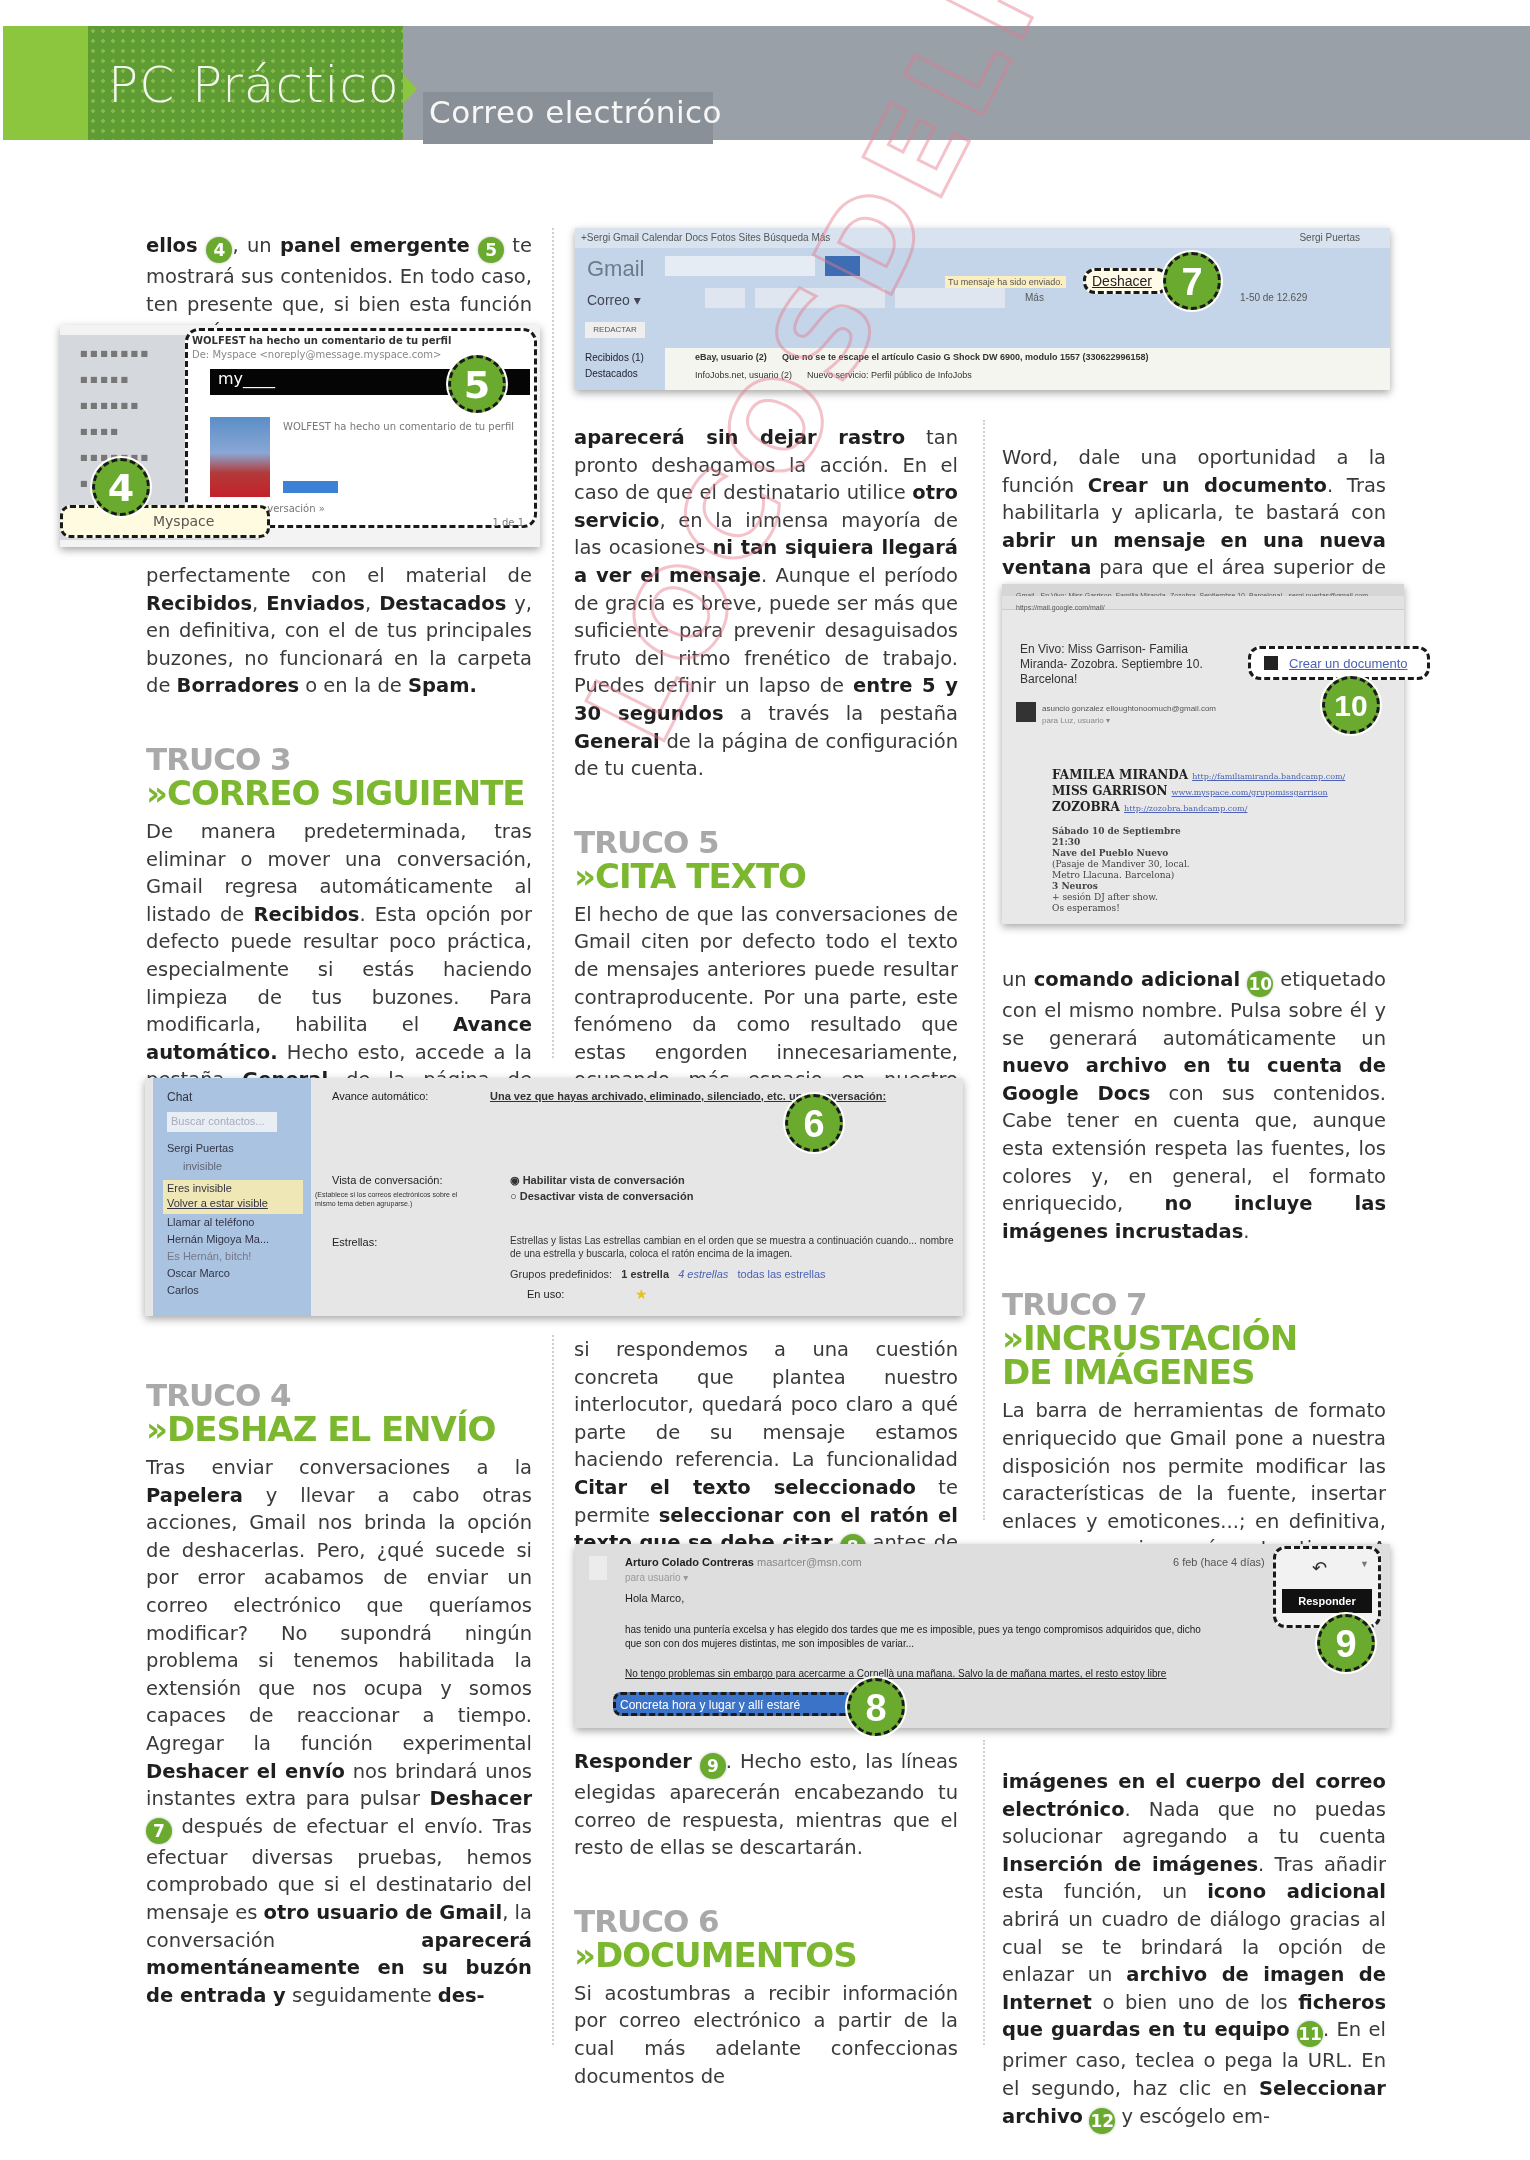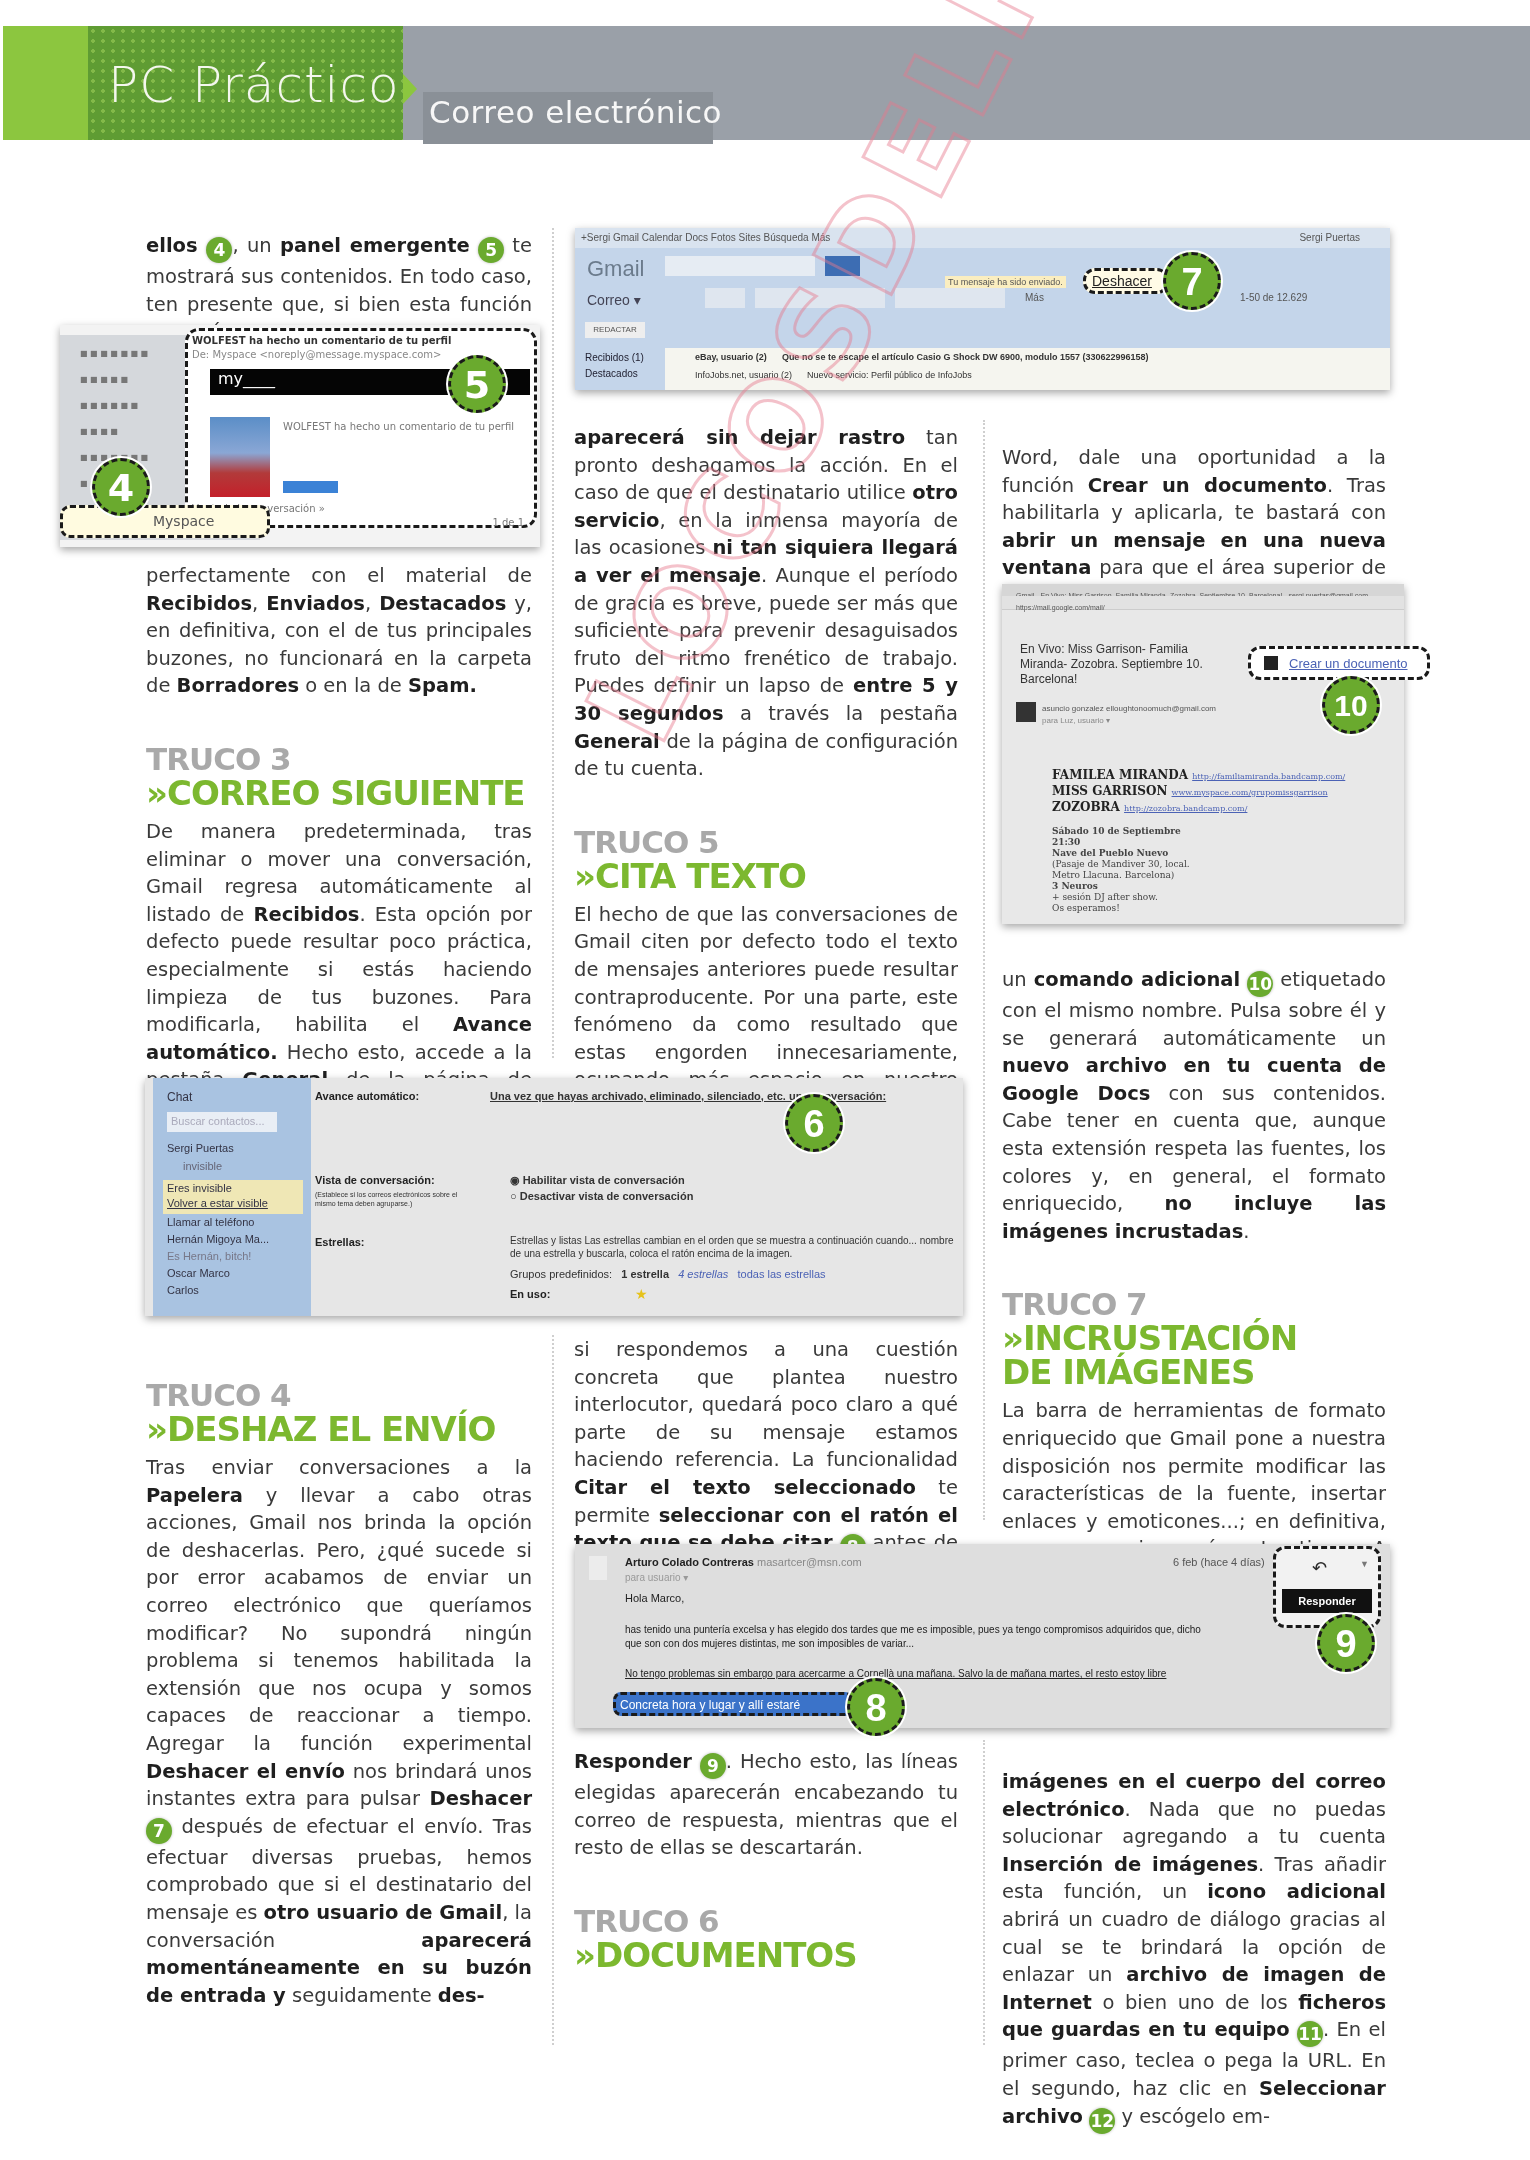--- a/index.html
+++ b/index.html
@@ -52,21 +52,21 @@
   .gm .search { position: absolute; left: 90px; top: 28px; width: 150px; height: 20px; background: #e6ecf3; }
   .gm .sbtn { position: absolute; left: 250px; top: 28px; width: 35px; height: 20px; background: #3d6db3; }
   .gm .toolbar-btn { position: absolute; top: 60px; height: 20px; background: #dfe6ef; }
   .gm .list { position: absolute; left: 90px; top: 120px; width: 725px; height: 42px; background: #f5f5ef; }
   .gm .list .r { position: absolute; left: 30px; font-size: 9px; color: #333; white-space: nowrap; }
 
   
   .set { left: 145px; top: 1078px; width: 818px; height: 238px; background: #e6e6e6; }
   .set .side { position: absolute; left: 0; top: 0; width: 158px; height: 100%; background: #a9c3e1; margin-left: 8px; }
   .set .side .t { position: absolute; left: 14px; font-size: 11px; color: #334; white-space: nowrap; }
-  .set .lbl { position: absolute; font-size: 11px; color: #222; font-weight: bold; white-space: nowrap; }
+  .set .lbl { position: absolute; font-size: 11px; color: #222; font-weight: normal; white-space: nowrap; margin-left: 17px; }
   .set .opt { position: absolute; font-size: 11px; color: #333; white-space: nowrap; }
 
   
   .doc { left: 1002px; top: 584px; width: 402px; height: 340px; background: #e8e8e8; }
   .doc .tbar { position: absolute; left: 0; top: 0; width: 100%; height: 12px; background: #d6d6d6; }
   .doc .abar { position: absolute; left: 0; top: 12px; width: 100%; height: 14px; background: #e2e2e2; border-bottom: 1px solid #ccc; }
   .doc .subject { position: absolute; left: 18px; top: 58px; width: 200px; font-size: 12px; color: #333; line-height: 15px; }
   .doc .body-t { position: absolute; left: 50px; font-size: 12px; font-weight: bold; color: #222; white-space: nowrap; font-family: "DejaVu Serif", serif; }
   .doc .body-s { position: absolute; left: 50px; font-size: 9px; color: #444; white-space: nowrap; font-family: "DejaVu Serif", serif; }
   .doc .link { color: #4b62b5; font-weight: normal; font-size: 8px; text-decoration: underline; }
@@ -262,19 +262,20 @@
     <div class="tip">Responder</div>
   </div>
   <div class="big-badge" style="left:742px; top:70px;">9</div>
 </div>
 
 <div class="col col2" style="top:1748px;">
   <p class="rich"><b>Responder</b> <span class="badge">9</span>. Hecho esto, las líneas elegidas aparecerán encabezando tu correo de respuesta, mientras que el resto de ellas se descartarán.</p>
   <div style="height:42px;"></div>
   <div class="truco">TRUCO 6</div>
   <div class="truco-title">»DOCUMENTOS</div>
+  <p class="rich">Si acostumbras a recibir información por correo electrónico a partir de la cual más adelante confeccionas documentos de</p>
 </div>
 
 <div class="col col3" style="top:1748px;">
   <p class="rich"><b>imágenes en el cuerpo del correo electrónico</b>. Nada que no puedas solucionar agregando a tu cuenta <b>Inserción de imágenes</b>. Tras añadir esta función, un <b>icono adicional</b> abrirá un cuadro de diálogo gracias al cual se te brindará la opción de enlazar un <b>archivo de imagen de Internet</b> o bien uno de los <b>ficheros que guardas en tu equipo</b> <span class="badge">11</span>. En el primer caso, teclea o pega la URL. En el segundo, haz clic en <b>Seleccionar archivo</b> <span class="badge">12</span> y escógelo em-</p>
 </div>
 
 <div class="watermark">LOCOSDELFOROS</div>
 
 </body></html>

